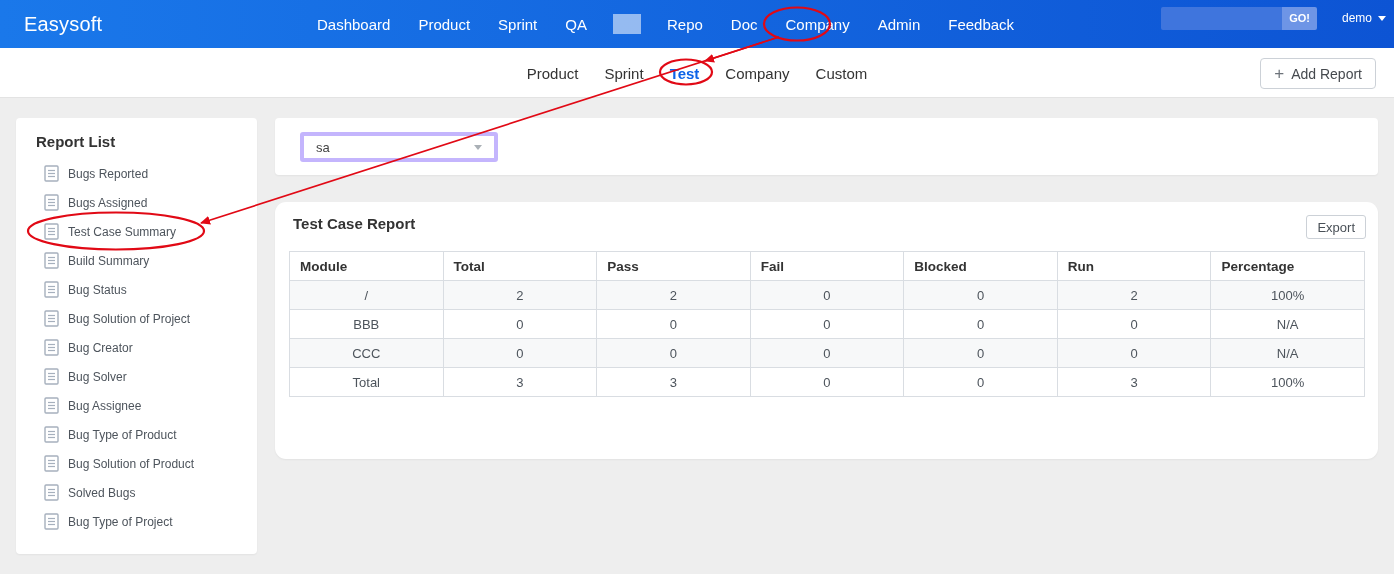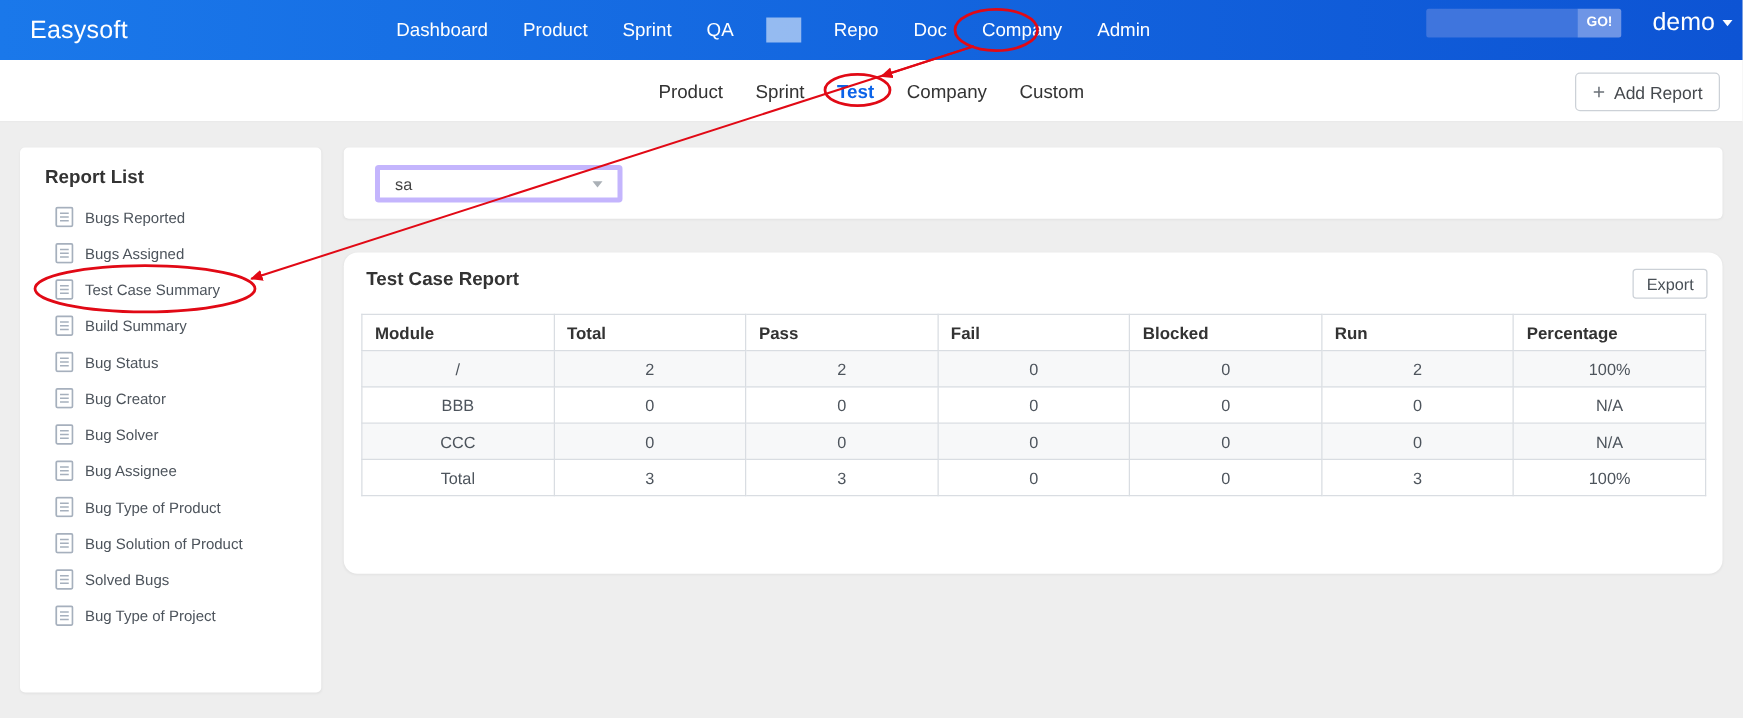--- a/index.html
+++ b/index.html
@@ -15,21 +15,21 @@
   .nav-menu { position:absolute; left:303px; top:0; height:48px; display:flex; align-items:stretch; list-style:none; }
   .nav-menu li { display:flex; align-items:center; padding:0 14px; font-size:15px; cursor:pointer; white-space:nowrap; }
   .nav-menu li.active { background:rgba(3,28,90,.22); font-weight:bold; }
   .nav-sep { width:1px; height:20px; background:rgba(255,255,255,.55); align-self:center; margin:0 12px; }
   .nav-right { position:absolute; right:8px; top:0; height:36px; display:flex; align-items:center; gap:25px; }
   .searchbox { display:flex; align-items:stretch; height:23px; }
   .searchbox input { width:121px; border:none; outline:none; background:#3f75dd; color:#fff;
     border-radius:2px 0 0 2px; padding:0 8px; font-size:13px; font-family:"Liberation Sans",sans-serif; }
   .searchbox button { border:none; background:#6e95e6; color:#fff; font-weight:bold; font-size:11px;
     padding:0 7px; border-radius:0 2px 2px 0; cursor:pointer; font-family:"Liberation Sans",sans-serif; }
-  .user-menu { display:flex; align-items:center; gap:6px; font-size:20px; cursor:pointer; }
+  .user-menu { display:flex; align-items:center; gap:6px; font-size:12px; cursor:pointer; }
   .caret-down-white { width:0; height:0; border-left:4px solid transparent; border-right:4px solid transparent; border-top:5px solid #fff; }
 
   
   .subnav { position:absolute; left:0; top:48px; width:100%; height:50px; background:#fff; border-bottom:1px solid #e3e3e3; }
   .subnav-menu { height:50px; display:flex; justify-content:center; align-items:center; list-style:none; }
   .subnav-menu li { padding:0 13px; font-size:15px; color:#333; cursor:pointer; white-space:nowrap; }
   .subnav-menu li.active { color:#0b63e8; font-weight:bold; }
   .add-report-btn { position:absolute; right:18px; top:10px; height:31px; padding:0 13px;
     background:#fff; border:1px solid #ccd1d7; border-radius:4px; color:#45494e; font-size:14px;
     display:flex; align-items:center; gap:7px; cursor:pointer; font-family:"Liberation Sans",sans-serif; }
@@ -95,20 +95,23 @@
           <span>Repo</span>
         </li>
       <li>
           <span>Doc</span>
         </li>
       <li>
           <span>Company</span>
         </li>
       <li>
           <span>Admin</span>
+        </li>
+      <li>
+          <span>Feedback</span>
         </li>
     </ul>
     <div class="nav-right">
       <div class="searchbox">
         <input type="text" value="" style="">
         <button>GO!</button>
       </div>
       <div class="user-menu">
         <span>demo</span>
         <span class="caret-down-white"></span>
@@ -178,20 +181,29 @@
           </svg>
           <span>Bug Status</span>
         </li>
       <li>
           <svg class="doc-icon" viewBox="0 0 15 17">
             <rect x="1" y="1" width="13" height="15" rx="1" fill="none" stroke="currentColor" stroke-width="1.4"></rect>
             <line x1="4" y1="5.5" x2="11" y2="5.5" stroke="currentColor" stroke-width="1.2"></line>
             <line x1="4" y1="8.5" x2="11" y2="8.5" stroke="currentColor" stroke-width="1.2"></line>
             <line x1="4" y1="11.5" x2="11" y2="11.5" stroke="currentColor" stroke-width="1.2"></line>
           </svg>
+          <span>Bug Solution of Project</span>
+        </li>
+      <li>
+          <svg class="doc-icon" viewBox="0 0 15 17">
+            <rect x="1" y="1" width="13" height="15" rx="1" fill="none" stroke="currentColor" stroke-width="1.4"></rect>
+            <line x1="4" y1="5.5" x2="11" y2="5.5" stroke="currentColor" stroke-width="1.2"></line>
+            <line x1="4" y1="8.5" x2="11" y2="8.5" stroke="currentColor" stroke-width="1.2"></line>
+            <line x1="4" y1="11.5" x2="11" y2="11.5" stroke="currentColor" stroke-width="1.2"></line>
+          </svg>
           <span>Bug Creator</span>
         </li>
       <li>
           <svg class="doc-icon" viewBox="0 0 15 17">
             <rect x="1" y="1" width="13" height="15" rx="1" fill="none" stroke="currentColor" stroke-width="1.4"></rect>
             <line x1="4" y1="5.5" x2="11" y2="5.5" stroke="currentColor" stroke-width="1.2"></line>
             <line x1="4" y1="8.5" x2="11" y2="8.5" stroke="currentColor" stroke-width="1.2"></line>
             <line x1="4" y1="11.5" x2="11" y2="11.5" stroke="currentColor" stroke-width="1.2"></line>
           </svg>
           <span>Bug Solver</span>

